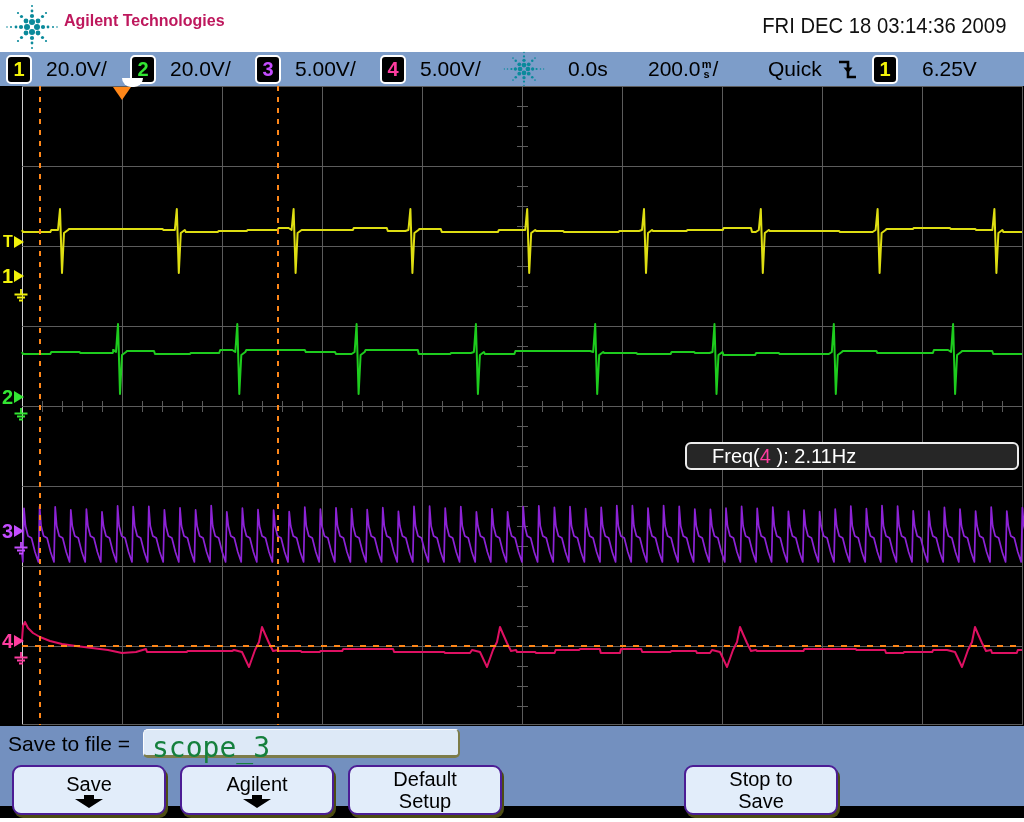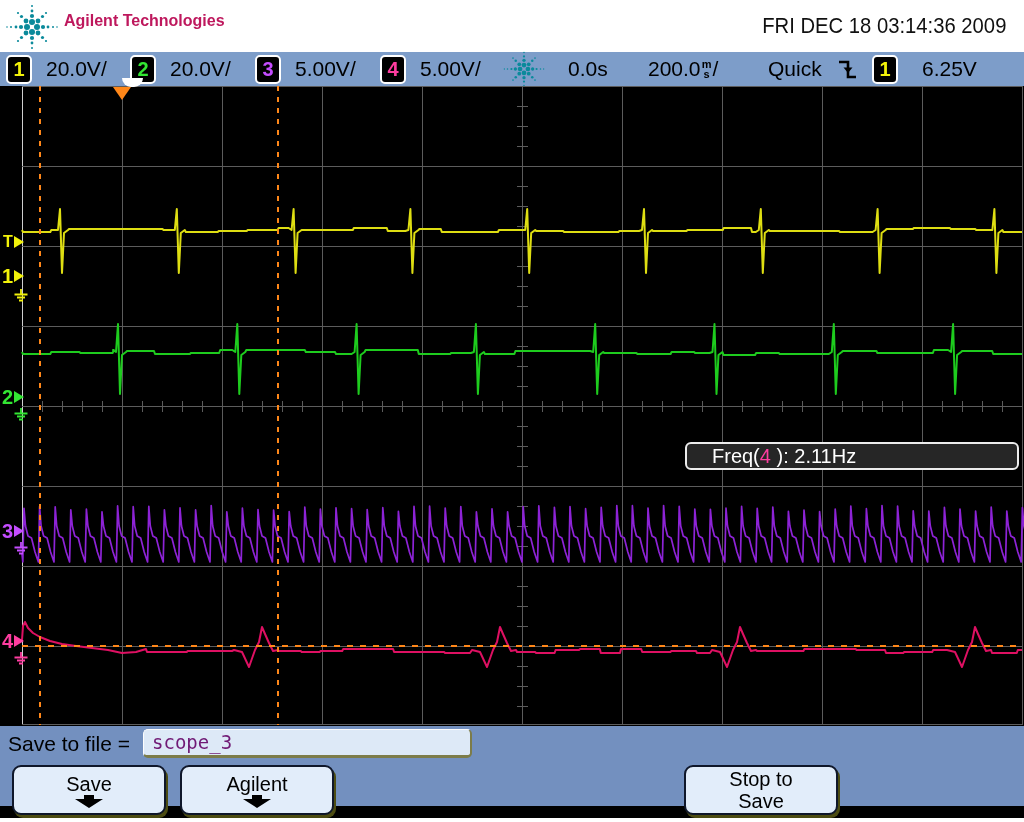--- a/index.html
+++ b/index.html
@@ -36,24 +36,24 @@
   .marker.small .lbl{font-size:16px;}
   .marker .tri{width:0;height:0;border-left:10px solid currentColor;
                border-top:6px solid transparent;border-bottom:6px solid transparent;margin-left:1px;}
   .gnd{position:absolute;left:10px;}
 
   
   .bottom{position:absolute;left:0;top:726px;width:1024px;height:80px;background:#7390bf;}
   .file-label{position:absolute;left:8px;top:6px;font-size:21px;color:#000;}
   .file-input{position:absolute;left:143px;top:3px;width:302px;height:24px;background:#dde9f7;
               border:1px solid #fdfdfd;border-right:2px solid #7c7c49;border-bottom:3px solid #7c7c49;
-              border-radius:5px;font-family:"DejaVu Sans Mono",monospace;font-size:19px;color:#701a75;
-              padding:1px 16px 0 8px;}
+              border-radius:5px;font-family:"DejaVu Sans Mono",monospace;font-size:28px;color:#15803d;
+              padding:1px 4px 0 8px;}
   .softkey{position:absolute;top:39px;width:154px;height:50px;background:#e2edfa;border-radius:9px;
-           border:2px solid #0f172a;box-shadow:2px 3px 0 #4c4c12;box-sizing:border-box;
+           border:2px solid #4c1d95;box-shadow:2px 3px 0 #4c4c12;box-sizing:border-box;
            display:flex;flex-direction:column;align-items:center;justify-content:center;
            font-size:20px;color:#000;line-height:22px;cursor:pointer;}
   .bottom-strip{position:absolute;left:0;top:818px;width:1024px;height:4px;background:#fff;}
   .qp-icon{width:13px;height:13px;border:3px solid #000;background:#fff;display:flex;
            align-items:center;justify-content:center;margin-top:2px;}
   .qp-icon div{width:7px;height:7px;background:#000;}
 </style>
 </head>
 <body>
 
@@ -266,18 +266,22 @@
     <svg width="30" height="13" viewBox="0 0 30 13">
       <polygon points="10,0 20,0 20,4 29,4 15,13 1,4 10,4" fill="#000"></polygon>
     </svg>
   </div>
   <div class="softkey" style="left:180px">
     <span>Agilent</span>
     <svg width="30" height="13" viewBox="0 0 30 13">
       <polygon points="10,0 20,0 20,4 29,4 15,13 1,4 10,4" fill="#000"></polygon>
     </svg>
   </div>
+  <div class="softkey" style="left:348px">
+    <span>Default</span>
+    <span>Setup</span>
+  </div>
   <div class="softkey" style="left:684px">
     <span>Stop to</span>
     <span>Save</span>
   </div>
 </div>
 <div class="bottom-strip"></div>
 
 </body></html>

